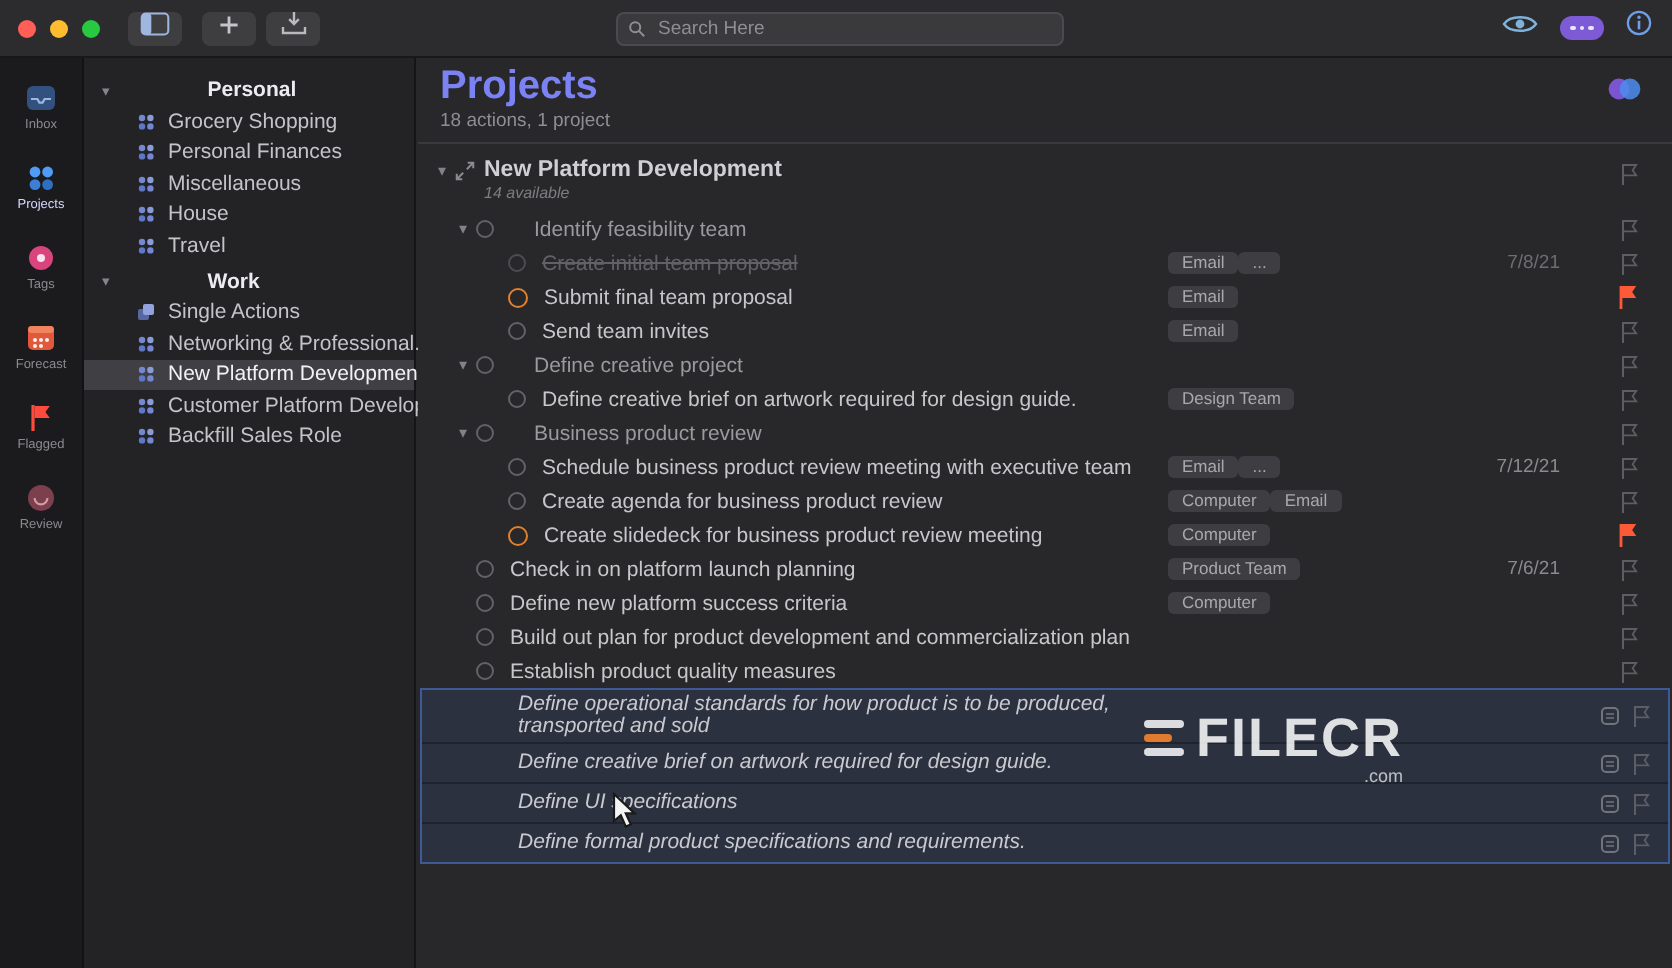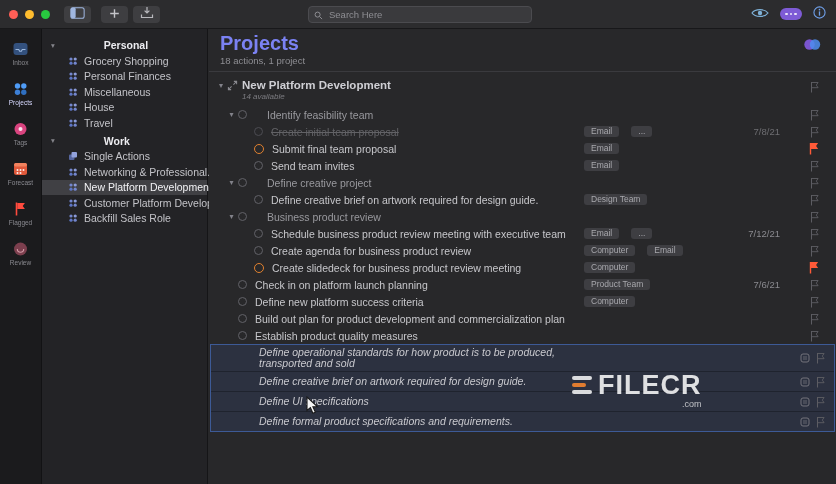--- a/index.html
+++ b/index.html
@@ -60,36 +60,36 @@
   .row{display:flex;align-items:center;height:17px;}
   .row .sp{flex:none;display:inline-block;}
   .row .tri{flex:none;width:13px;text-align:center;color:#82828a;font-size:8px;}
   .cb{flex:none;width:9px;height:9px;border:1.3px solid #626268;border-radius:50%;
       margin-right:8px;box-sizing:border-box;}
   .cb.due{border-color:#e0812f;border-width:1.6px;width:10px;height:10px;}
   .cb.donecb{border-color:#4c4c52;}
   .title{flex:1;min-width:0;color:#c7c7cb;font-size:10.5px;white-space:nowrap;overflow:hidden;}
   .row.group .title{color:#99999e;margin-left:12px;}
   .row.done .title{color:#626266;text-decoration:line-through;}
-  .tagzone{flex:none;width:158px;display:flex;align-items:center;gap:12px;}
+  .tagzone{flex:none;width:158px;display:flex;align-items:center;gap:0;}
   .pill{background:#3e3e42;color:#a8a8ad;font-size:8.5px;line-height:11px;padding:0 7px;
         border-radius:3px;white-space:nowrap;}
   .datezone{flex:none;width:50px;display:flex;justify-content:flex-end;padding-right:12px;
             box-sizing:border-box;align-items:flex-end;}
   .date{color:#8a8a8f;font-size:9.5px;}
   .row.done .date{color:#6e6e72;}
   .flagzone{flex:none;width:44px;display:flex;align-items:center;justify-content:center;gap:6px;}
   .flag,.handle{display:flex;}
   
   .sel-block{border:1px solid #3d5a96;background:#2c3140;margin:0 1px;}
   .row.sel{height:auto;min-height:16px;padding:1.5px 0;border-top:1px solid rgba(0,0,0,.28);font-style:italic;}
   .sel-block .row.sel:first-child{border-top:none;}
   .row.sel .title{white-space:normal;line-height:11.5px;color:#c9c9ce;}
   
-  .watermark{position:absolute;left:572px;top:370px;display:flex;align-items:flex-start;
+  .watermark{position:absolute;left:572px;top:354px;display:flex;align-items:flex-start;
              gap:6px;opacity:.92;pointer-events:none;z-index:8;}
   .wm-logo{display:flex;flex-direction:column;gap:3px;margin-top:6px;}
   .wm-logo i{display:block;width:20px;height:4px;border-radius:2px;background:rgba(255,255,255,.9);}
   .wm-logo i.or{background:#f0832f;width:14px;}
   .wm-text{color:rgba(255,255,255,.92);font-size:27px;font-weight:bold;letter-spacing:1px;
            line-height:30px;}
   .wm-com{display:block;text-align:right;font-size:9px;font-weight:normal;
           color:rgba(255,255,255,.75);letter-spacing:0;line-height:8px;}
   .cursor{position:absolute;left:306px;top:396px;z-index:20;pointer-events:none;}
 </style>

